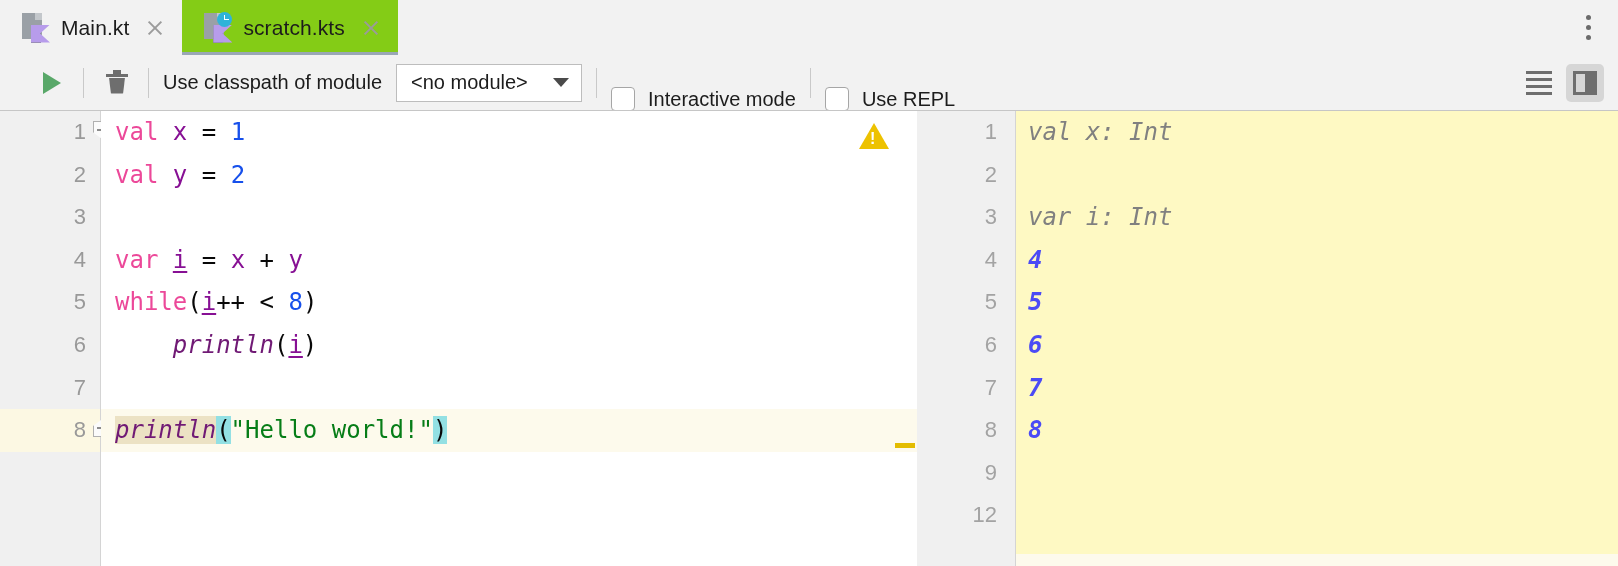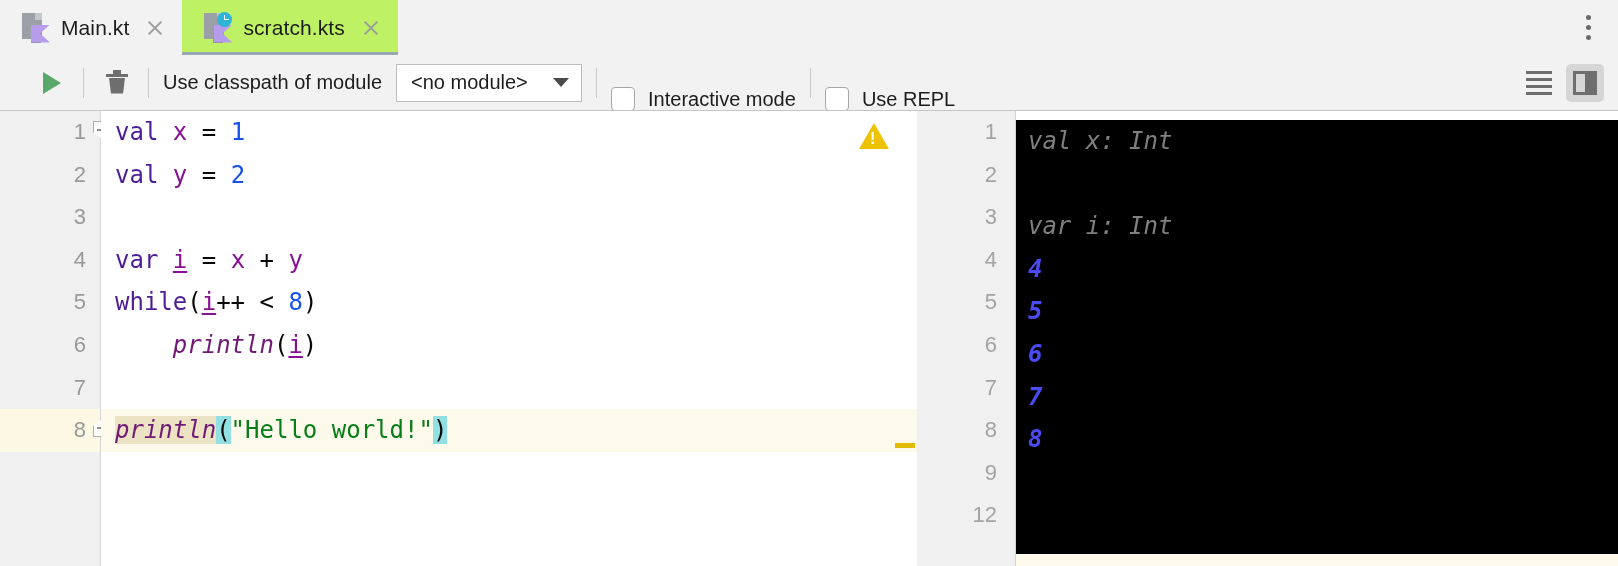--- a/index.html
+++ b/index.html
@@ -29,21 +29,21 @@
   .tab {
     display: flex; align-items: center;
     gap: 11px;
     padding: 0 16px 0 22px;
     height: 55px;
     box-sizing: border-box;
     position: relative;
     cursor: default;
   }
   .tab.active {
-    background: #bef264;
+    background: #84cc16;
   }
   .tab.active::after {
     content: "";
     position: absolute;
     left: 0; right: 0; bottom: 0;
     height: 3px;
     background: #9aa7b5;
   }
   .tab-label {
     font-size: 21px;
@@ -315,21 +315,21 @@
   }
   .fold.down .shape { clip-path: polygon(0 0, 100% 0, 100% 62%, 50% 100%, 0 62%); }
   .fold.up   .shape { clip-path: polygon(50% 0, 100% 38%, 100% 100%, 0 100%, 0 38%); }
   .fold .bar {
     position: absolute; left: 5px; top: 8px;
     width: 10px; height: 1.8px;
     background: #8c8c8c;
   }
 
   
-  .kw   { color: #4c1d95; }
+  .kw   { color: #ec4899; }
   .id   { color: #871094; }
   .num  { color: #1750eb; }
   .op   { color: #080808; }
   .str  { color: #067d17; }
   .fn   { color: #701a75; font-style: italic; }
   .underline { text-decoration: underline; text-underline-offset: 3px; }
   .hl-ident { background: #ece2c4; }
   .hl-brace { background: #93e0e3; }
 
   
@@ -369,24 +369,23 @@
   .out-gutter .line {
     text-align: right;
     padding-right: 18px;
     box-sizing: border-box;
     color: #a3a3a3;
     font-family: "Liberation Sans", sans-serif;
     font-size: 22px;
   }
   .out-pane {
     flex: 1 1 auto;
-    background: #000000;
+    background: #fef9c3;
     position: relative;
     overflow: hidden;
-    margin-top: 9px;
   }
   .out-pane .line {
     padding-left: 12px;
     box-sizing: border-box;
     font-family: "DejaVu Sans Mono", "Liberation Mono", monospace;
     font-size: 24px;
     font-style: italic;
   }
   .out-decl  { color: #808080; }
   .out-value { color: #4b4bf5; font-weight: bold; }

